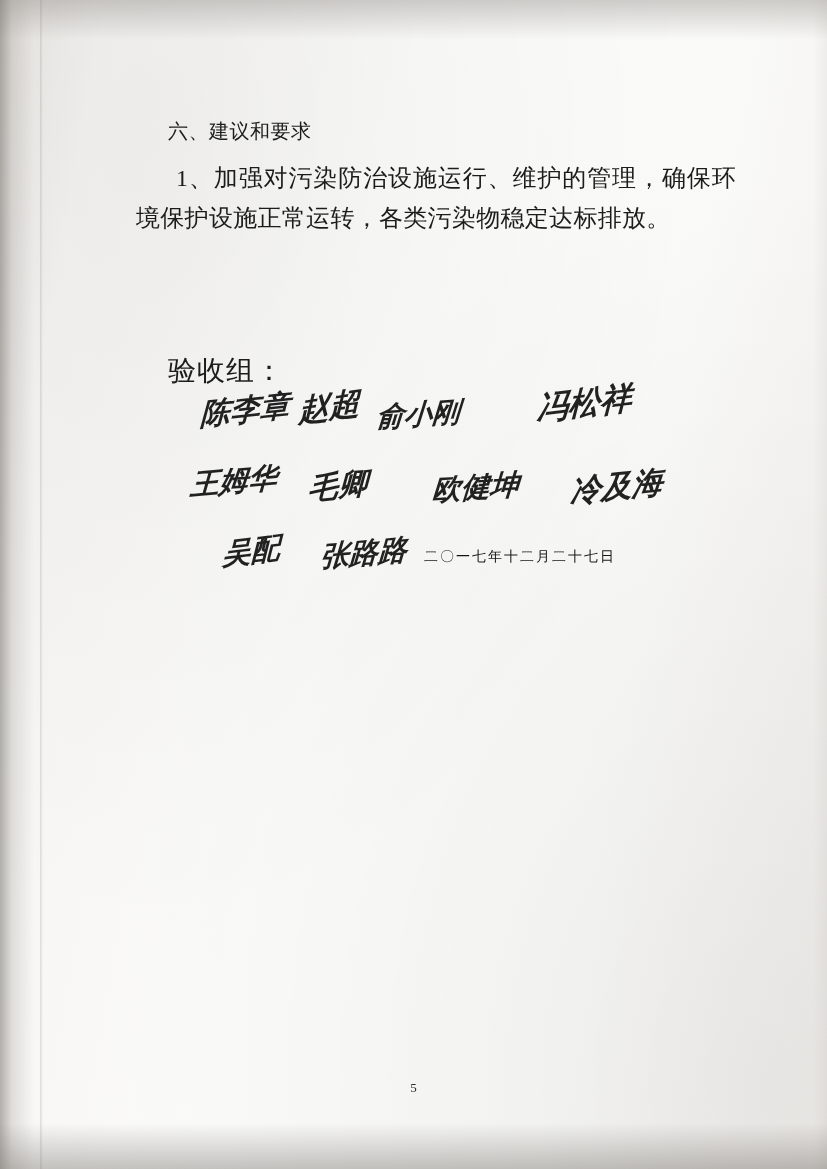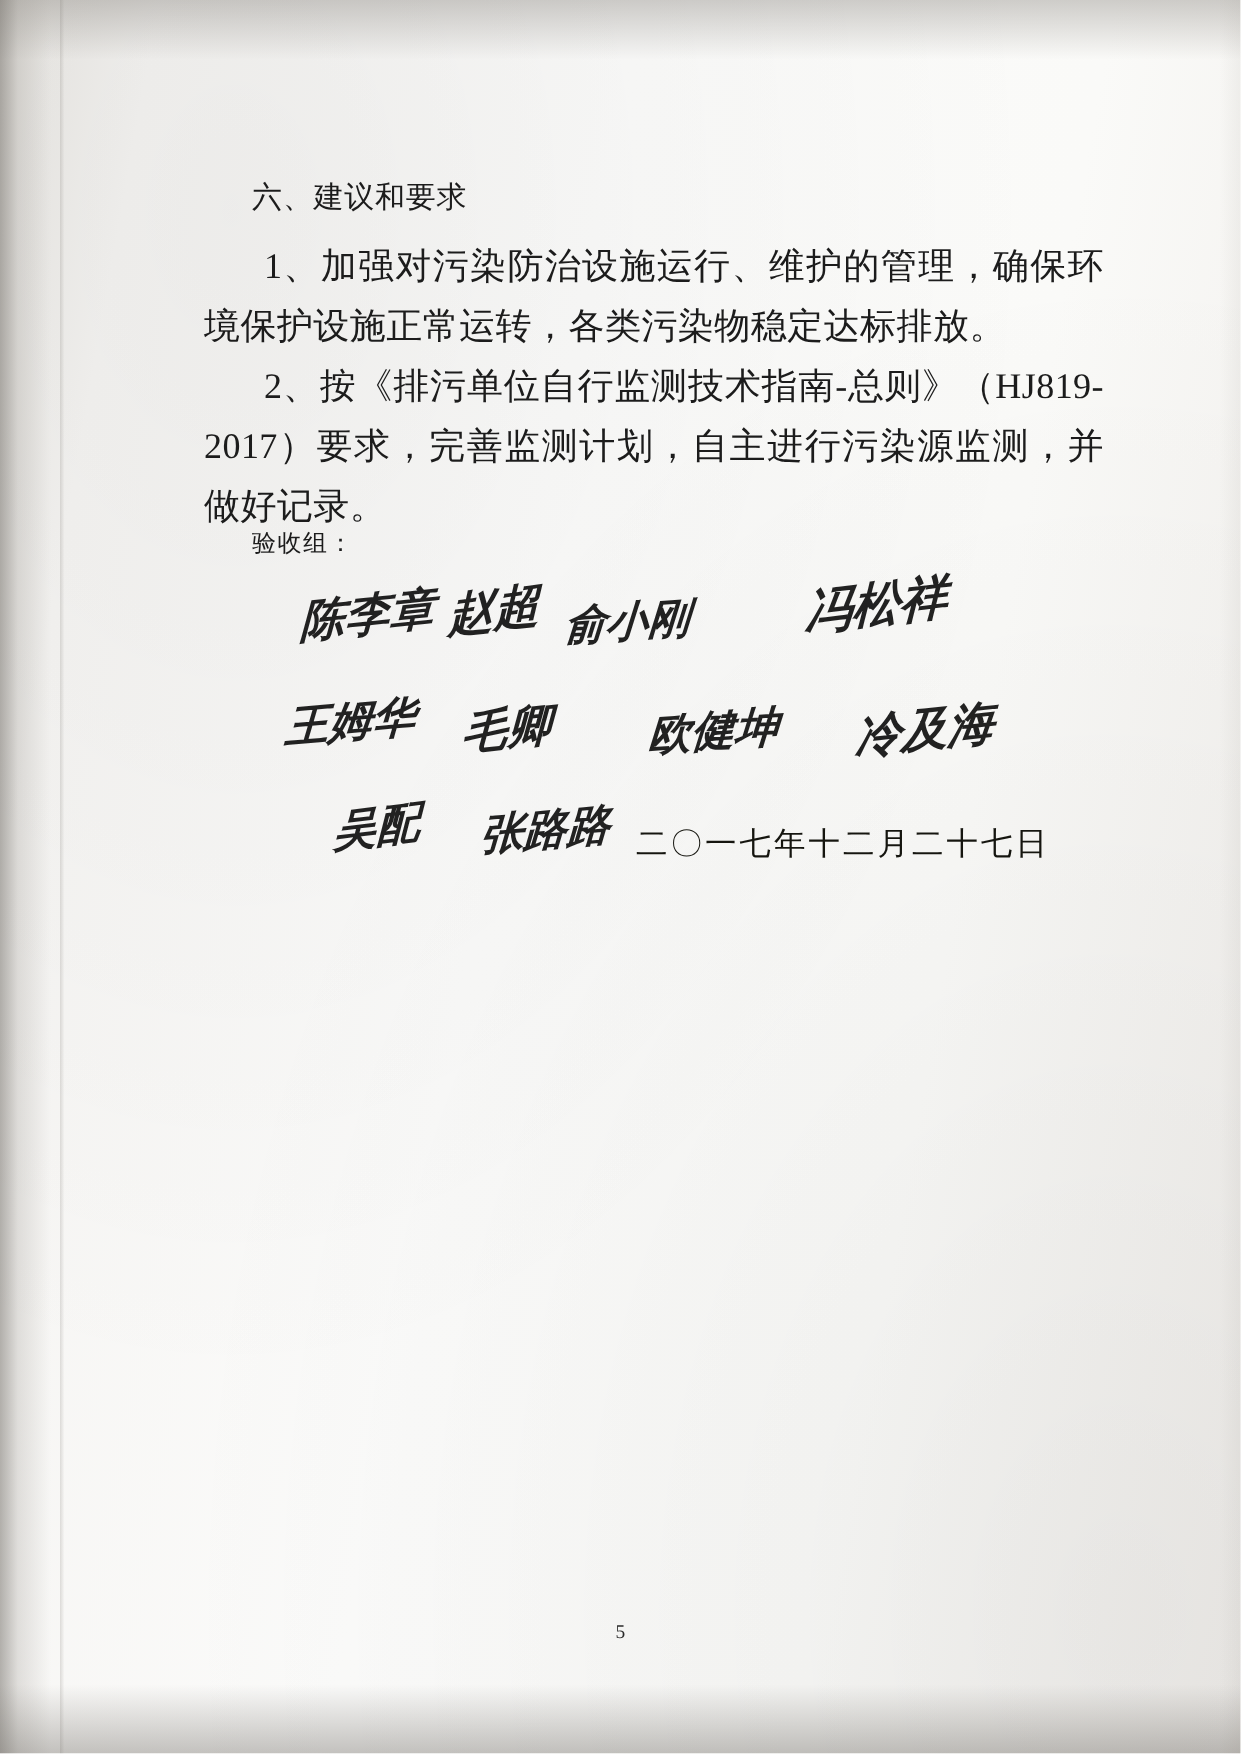--- a/index.html
+++ b/index.html
@@ -81,30 +81,30 @@
     text-indent: 40px;
     letter-spacing: 0.3px;
   }
   #para-1 { top: 158px; }
   #para-2 { top: 238px; }
 
   .signoff-label {
     position: absolute;
     left: 168px;
     top: 352px;
-    font-size: 16px;
+    font-size: 28px;
     color: #1c1c1c;
     letter-spacing: 1px;
   }
 
   .date-line {
     position: absolute;
     left: 424px;
     top: 548px;
-    font-size: 21px;
+    font-size: 14px;
     color: #15150f;
     letter-spacing: 2px;
   }
 
   .page-number {
     position: absolute;
     left: 0;
     top: 1080px;
     width: 827px;
     text-align: center;
@@ -140,21 +140,20 @@
   <div class="edge edge-right"></div>
   <div class="edge edge-bottom"></div>
   <div class="fold"></div>
 
   <div id="doc-body">
 
     <div class="section-heading">六、建议和要求</div>
 
     <div class="para" id="para-1">1、加强对污染防治设施运行、维护的管理，确保环境保护设施正常运转，各类污染物稳定达标排放。</div>
 
-    <div class="para" id="para-2">2、按《排污单位自行监测技术指南-总则》（HJ819-2017）要求，完善监测计划，自主进行污染源监测，并做好记录。</div>
 
     <div class="signoff-label">验收组：</div>
 
     <div id="signatures">
         <div class="sig" style="left: 20px; top: 8px; font-size: 30px; transform: rotate(-6deg) skewX(-8deg);">陈李章</div>
         <div class="sig" style="left: 118px; top: 4px; font-size: 31px; transform: rotate(-8deg) skewX(-8deg);">赵超</div>
         <div class="sig" style="left: 196px; top: 14px; font-size: 28px; transform: rotate(-4deg) skewX(-8deg);">俞小刚</div>
         <div class="sig" style="left: 356px; top: 0px; font-size: 32px; transform: rotate(-7deg) skewX(-8deg);">冯松祥</div>
         <div class="sig" style="left: 10px; top: 80px; font-size: 29px; transform: rotate(-5deg) skewX(-8deg);">王姆华</div>
         <div class="sig" style="left: 128px; top: 84px; font-size: 30px; transform: rotate(-6deg) skewX(-8deg);">毛卿</div>

